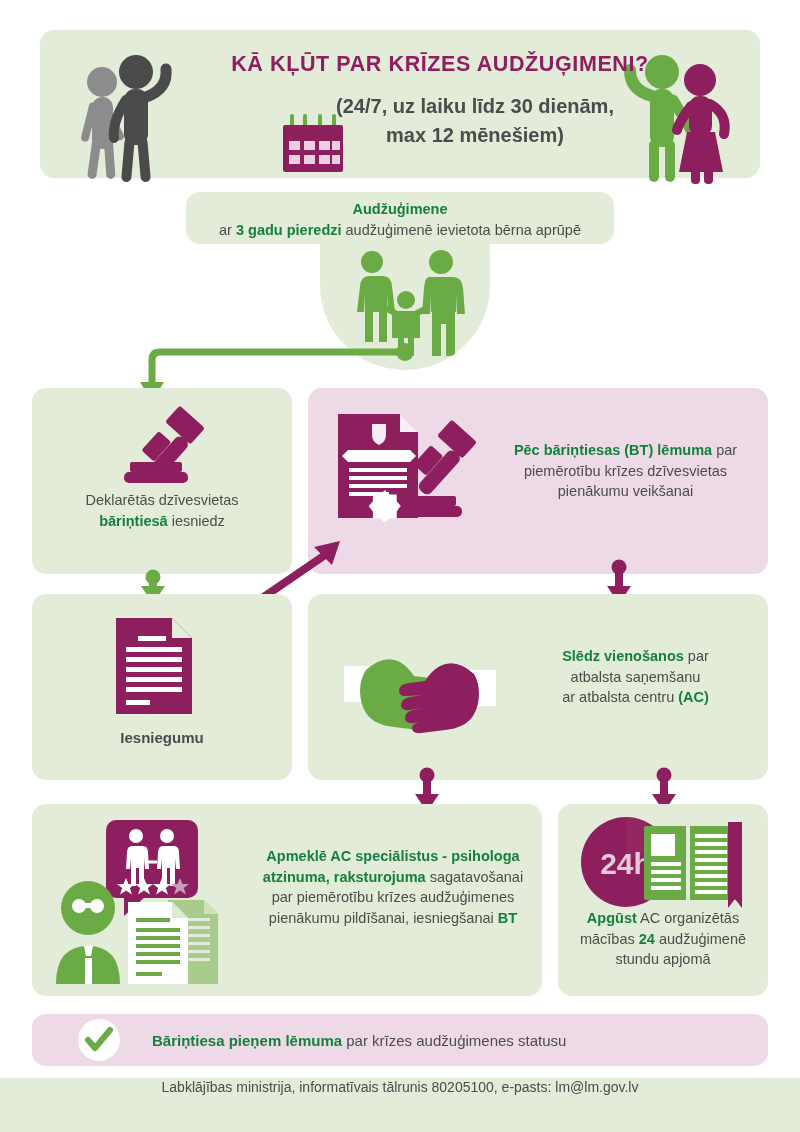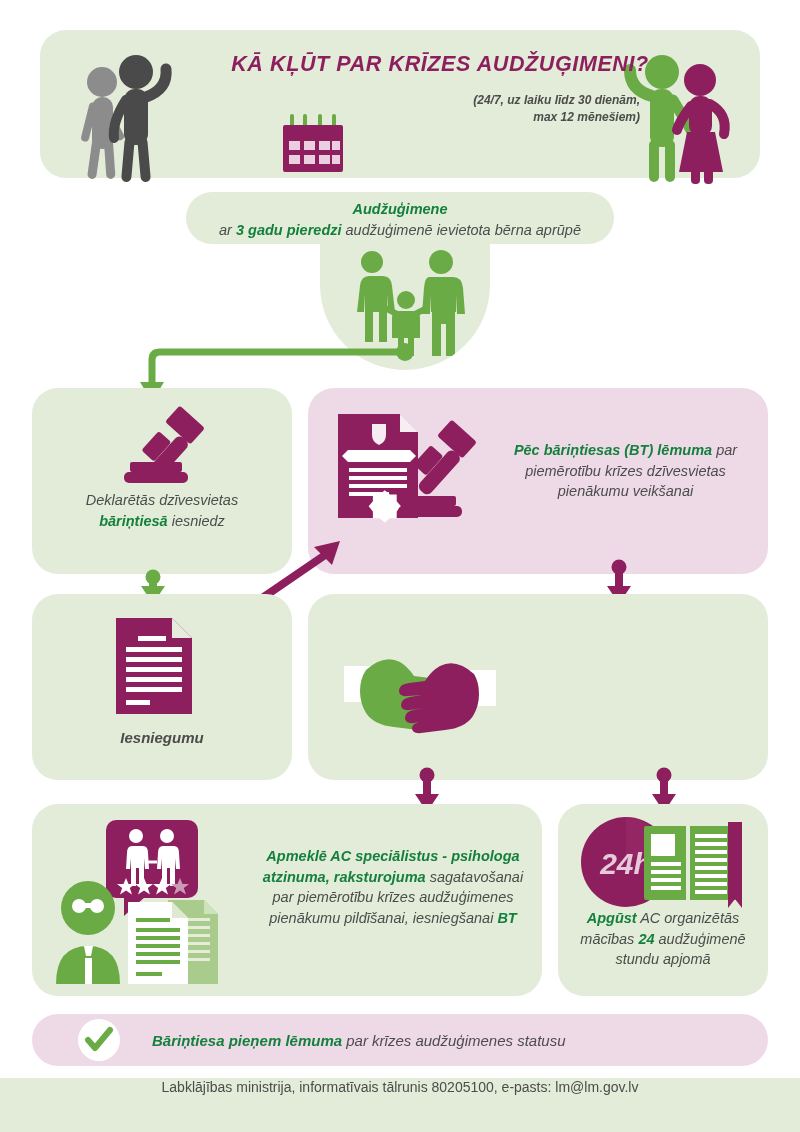--- a/index.html
+++ b/index.html
@@ -5,37 +5,37 @@
   * { box-sizing: border-box; margin: 0; padding: 0; }
   html, body {
     width: 800px; height: 1132px;
     background: #ffffff;
     font-family: "Liberation Sans", sans-serif;
     overflow: hidden;
   }
   #page { position: relative; width: 800px; height: 1132px; background:#fff; }
 
   
-  .panel { position: absolute; border-radius: 26px; font-style: italic; }
+  .panel { position: absolute; border-radius: 14px; }
   .green  { background: #e2ecd8; }
   .pink   { background: #eedae7; }
 
   .txt { color: #4c4c4c; font-size: 14.5px; line-height: 1.42; text-align: center; }
   .txt b { color: #15803d; font-weight: bold; }
 
   
   #hdr { left: 40px; top: 30px; width: 720px; height: 148px; }
   #hdr-title {
     position: absolute; left: 170px; top: 22px; width: 460px;
     text-align: center; color: #8e1f5e; font-size: 21.5px;
     font-weight: bold; letter-spacing: .6px;
   }
   #hdr-sub {
     position: absolute; left: 270px; top: 62px; width: 330px;
-    text-align: right; color: #4c4c4c; font-size: 12px;
+    text-align: center; color: #4c4c4c; font-size: 20px;
     font-weight: bold; line-height: 1.45;
   }
 
   
   #cal { position: absolute; left: 240px; top: 85px; width: 66px; height: 58px; }
 
   
   #famBar { left: 186px; top: 192px; width: 428px; height: 52px; }
   #famBar .txt { padding-top: 7px; }
 
@@ -275,20 +275,25 @@
 
   <div class="panel green" id="boxAgree">
     <svg class="abs" style="left:32px; top:50px;" width="160" height="88" viewBox="0 0 160 88">
       <rect x="4" y="22" width="26" height="36" fill="#ffffff"></rect>
       <rect x="130" y="26" width="26" height="36" fill="#ffffff"></rect>
 
       <path d="M26 26 q18 -16 34 -8 q8 5 14 14 l16 2 q10 1 10 8 q0 6 -9 6 l-14 -1 l12 2 q9 1 9 8 q0 6 -9 5 l-13 -1 l10 2 q8 1 8 7 q0 6 -9 5 l-11 -1 l6 1 q7 1 7 6 q0 6 -9 5 l-24 -3 q-20 -2 -28 -14 q-6 -10 -6 -22 q0 -12 6 -21z" fill="#6aab46"></path>
 
       <path d="M134 30 q-18 -16 -34 -8 q-9 5 -15 15 l-16 2 q-10 1 -10 8 q0 6 9 5 l14 -1 l-12 2 q-9 2 -9 8 q0 6 9 5 l13 -2 l-10 2 q-8 2 -8 8 q0 6 9 5 l11 -2 l-6 1 q-7 2 -7 6 q0 6 9 5 l24 -3 q20 -2 28 -14 q6 -10 6 -22 q0 -12 -5 -20z" fill="#8e1f5e"></path>
     </svg>
+    <div class="txt">
+      <b>Slēdz vienošanos</b><span> par</span><br>
+      <span>atbalsta saņemšanu</span><br>
+      <span>ar atbalsta centru </span><b>(AC)</b>
+    </div>
   </div>
 
   <svg class="abs" style="left:412px; top:768px;" width="30" height="44" viewBox="0 0 30 44">
     <circle cx="15" cy="7" r="7.5" fill="#8e1f5e"></circle>
     <rect x="11" y="7" width="8" height="22" fill="#8e1f5e"></rect>
     <polygon points="15,44 3,26 27,26" fill="#8e1f5e"></polygon>
   </svg>
 
   <svg class="abs" style="left:649px; top:768px;" width="30" height="44" viewBox="0 0 30 44">
     <circle cx="15" cy="7" r="7.5" fill="#8e1f5e"></circle>

